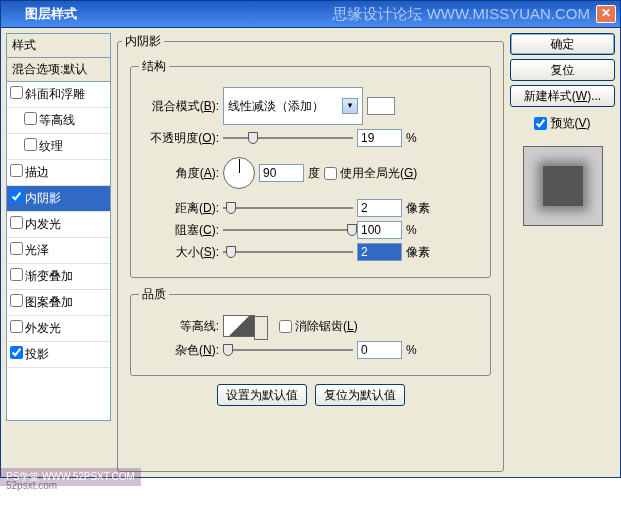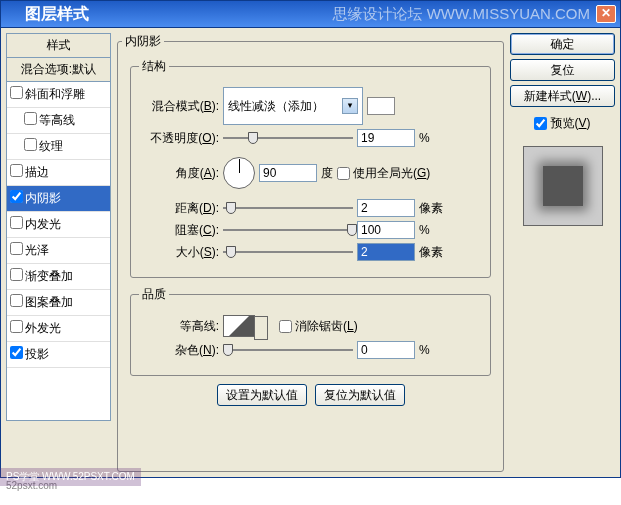--- a/index.html
+++ b/index.html
@@ -1,43 +1,43 @@
 <!DOCTYPE html>
 <html><head>
 <meta charset="utf-8">
 <style>
 * { box-sizing: border-box; margin: 0; padding: 0; font-family: "Microsoft YaHei", SimSun, sans-serif; font-size: 12px; }
 body { background: #fff; width: 621px; height: 505px; }
 .titlebar { height: 28px; background: linear-gradient(#1e5bc5, #4a8cf0); display: flex; align-items: center; padding: 0 4px; color: #fff; border: 1px solid #0d3a8a; }
-.titlebar-title { flex: 1; font-weight: bold; font-size: 16px; padding-left: 20px; }
+.titlebar-title { flex: 1; font-weight: bold; font-size: 13px; padding-left: 20px; }
 .titlebar-right { color: #b0c8ee; font-size: 15px; }
 .close-btn { width: 20px; height: 18px; background: #e77750; border: 1px solid #fff; border-radius: 2px; color: #fff; text-align: center; line-height: 15px; margin-left: 6px; font-weight: bold; cursor: pointer; }
 .window-body { display: flex; border: 1px solid #0d3a8a; border-top: none; height: 450px; background: #ece9d8; padding: 5px; gap: 6px; }
 .left-col { width: 105px; }
 .middle-col { flex: 1; }
 .right-col { width: 105px; display: flex; flex-direction: column; gap: 4px; }
 fieldset { border: 1px solid #888; padding: 4px; border-radius: 3px; }
 legend { padding: 0 3px; }
 .style-list { border: 1px solid #7f9db9; background: #fff; height: 388px; }
-.style-list-header { background: #ece9d8; border-bottom: 1px solid #7f9db9; padding: 3px 5px; text-align: center; }
+.style-list-header { background: #ece9d8; border-bottom: 1px solid #7f9db9; padding: 3px 5px; text-align: left; }
 .style-item { padding: 4px 5px 4px 18px; border-bottom: 1px solid #e0e0e0; position: relative; cursor: pointer; }
 .style-item.indent { padding-left: 32px; }
 .style-item input[type=checkbox] { position: absolute; left: 3px; top: 4px; }
 .style-item.indent input[type=checkbox] { left: 17px; }
 .style-item.selected { background: #316ac5; color: #fff; }
 fieldset.inner { border: 1px solid #888; margin: 4px 8px 8px; padding: 8px 8px 12px; }
 .row { display: flex; align-items: center; margin: 4px 0; gap: 4px; }
 .row-label { width: 80px; text-align: right; }
 .underline { text-decoration: underline; }
 .select { border: 1px solid #7f9db9; height: 20px; width: 140px; padding: 18px 4px; background: #fff; display: flex; align-items: center; justify-content: space-between; }
 .select-arrow { width: 16px; height: 16px; background: linear-gradient(#dbeaf9, #b8d3f0); border: 1px solid #7f9db9; text-align: center; line-height: 13px; font-size: 9px; }
 .color-swatch { width: 28px; height: 18px; border: 1px solid #888; background: #fff; }
 .slider-track { height: 2px; background: #888; width: 130px; position: relative; }
 .slider-thumb { position: absolute; top: -5px; width: 10px; height: 12px; background: #e8e8e8; border: 1px solid #555; border-radius: 0 0 5px 5px; }
-.num-input { width: 58px; height: 18px; border: 1px solid #7f9db9; background: #fff; padding: 1px 3px; text-align: left; }
+.num-input { width: 45px; height: 18px; border: 1px solid #7f9db9; background: #fff; padding: 1px 3px; text-align: left; }
 .num-input.selected { background: #316ac5; color: #fff; }
 .angle-dial { width: 32px; height: 32px; border: 1px solid #666; border-radius: 50%; background: #fff; position: relative; }
 .angle-hand { position: absolute; left: 50%; top: 50%; width: 1px; height: 14px; background: #000; transform-origin: top; transform: rotate(0deg); }
 .btn { height: 22px; border: 1px solid #003c74; background: linear-gradient(#fff, #e8e8e0); border-radius: 3px; padding: 2px 8px; cursor: pointer; text-align: center; }
 .btn.default { box-shadow: 0 0 0 1px #89ade4 inset; }
 .checkbox-inline { display: flex; align-items: center; gap: 3px; }
 .contour-swatch { width: 32px; height: 22px; border: 1px solid #666; background: linear-gradient(135deg, #fff 49%, #555 51%); position: relative; }
 .contour-swatch::after { content: ""; position: absolute; right: -14px; top: 0; width: 12px; height: 22px; border: 1px solid #666; background: #ece9d8; }
 .preview-box { margin-top: 10px; width: 80px; height: 80px; background: #ccc; border: 1px solid #666; align-self: center; position: relative; display: flex; align-items: center; justify-content: center; }
 .preview-inner { width: 40px; height: 40px; background: #555; box-shadow: 0 0 10px 5px rgba(0,0,0,0.4); }

